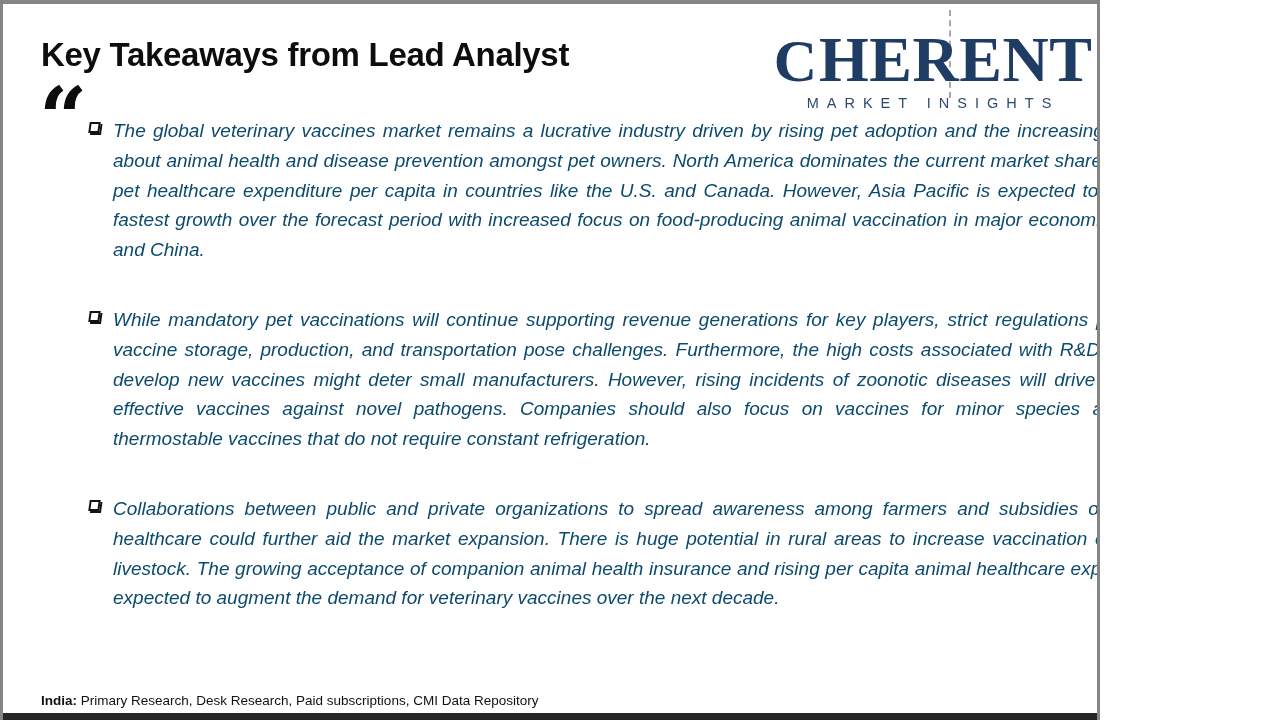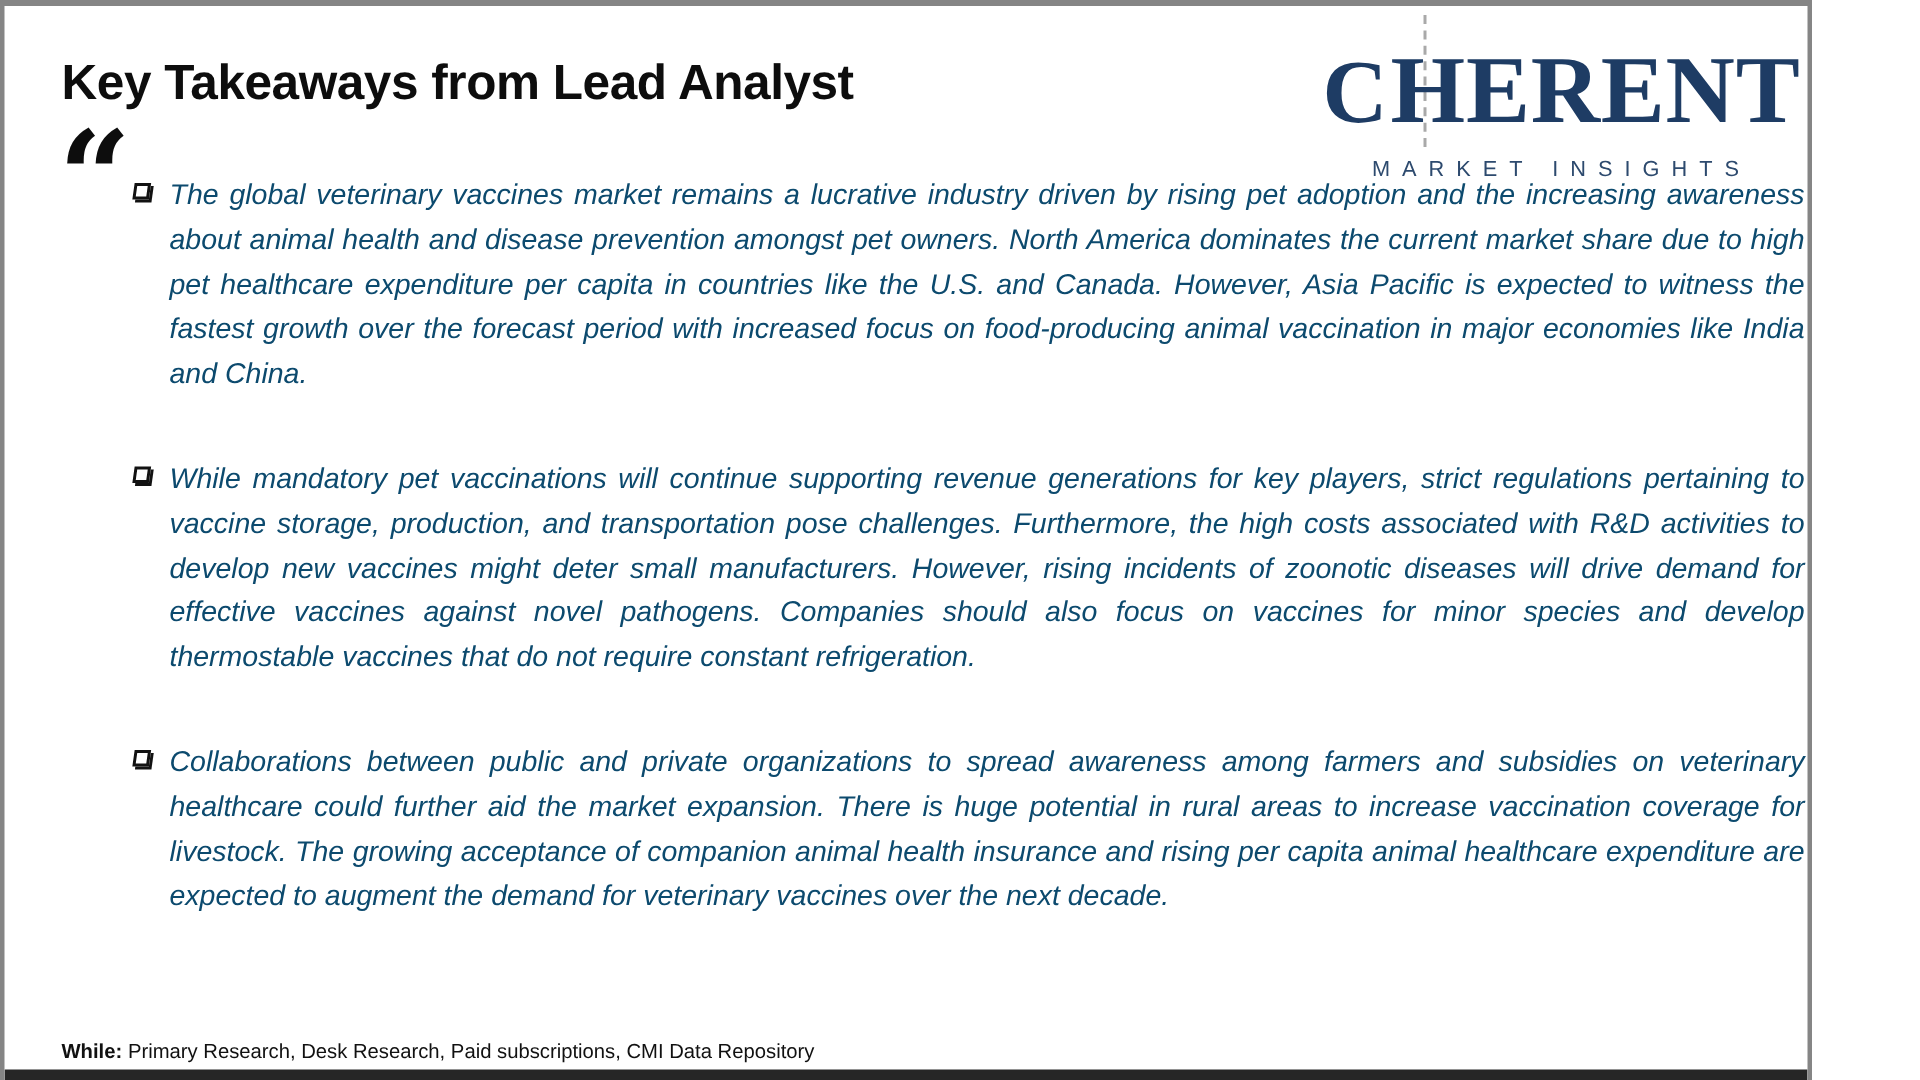--- a/index.html
+++ b/index.html
@@ -1,21 +1,21 @@
 <!DOCTYPE html>
 <html><head>
 <meta charset="utf-8">
 <style>
   * { margin: 0; padding: 0; box-sizing: border-box; }
   html, body { background: #ffffff; }
   body { font-family: "Liberation Sans", sans-serif; }
 
   .slide {
     position: relative;
-    width: 1208px;
+    width: 1100px;
     height: 720px;
     background: #ffffff;
     border: 3px solid #858585;
     border-top-width: 4px;
     border-bottom: none;
     overflow: hidden;
   }
 
   .bottom-bar {
     position: absolute;
@@ -56,21 +56,21 @@
     align-items: baseline;
     justify-content: center;
     color: #1e3c64;
     font-family: "Liberation Serif", serif;
     font-weight: bold;
   }
   .logo-c { font-size: 60px; line-height: 1; }
   .logo-rest { font-size: 64px; line-height: 1; letter-spacing: 0.5px; }
   .logo-globe { margin: 0 1px; }
   .logo-tagline {
-    margin-top: 13px;
+    margin-top: 3px;
     font-size: 14.5px;
     letter-spacing: 8px;
     color: #2d4a6e;
     font-family: "Liberation Sans", sans-serif;
     white-space: nowrap;
   }
 
   .quote-mark {
     position: absolute;
     font-family: "DejaVu Serif", serif;
@@ -188,18 +188,18 @@
       <span class="bullet-square"></span>
       <span>While mandatory pet vaccinations will continue supporting revenue generations for key players, strict regulations pertaining to vaccine storage, production, and transportation pose challenges. Furthermore, the high costs associated with R&amp;D activities to develop new vaccines might deter small manufacturers. However, rising incidents of zoonotic diseases will drive demand for effective vaccines against novel pathogens. Companies should also focus on vaccines for minor species and develop thermostable vaccines that do not require constant refrigeration.</span>
     </p>
     <p class="takeaway">
       <span class="bullet-square"></span>
       <span>Collaborations between public and private organizations to spread awareness among farmers and subsidies on veterinary healthcare could further aid the market expansion. There is huge potential in rural areas to increase vaccination coverage for livestock. The growing acceptance of companion animal health insurance and rising per capita animal healthcare expenditure are expected to augment the demand for veterinary vaccines over the next decade.</span>
     </p>
   </div>
 
   <div class="source-line">
-    <span class="source-label">While:</span>
+    <span class="source-label">India:</span>
     <span>Primary Research, Desk Research, Paid subscriptions, CMI Data Repository</span>
   </div>
 
   <div class="bottom-bar"></div>
 </div>
 
 </body></html>

